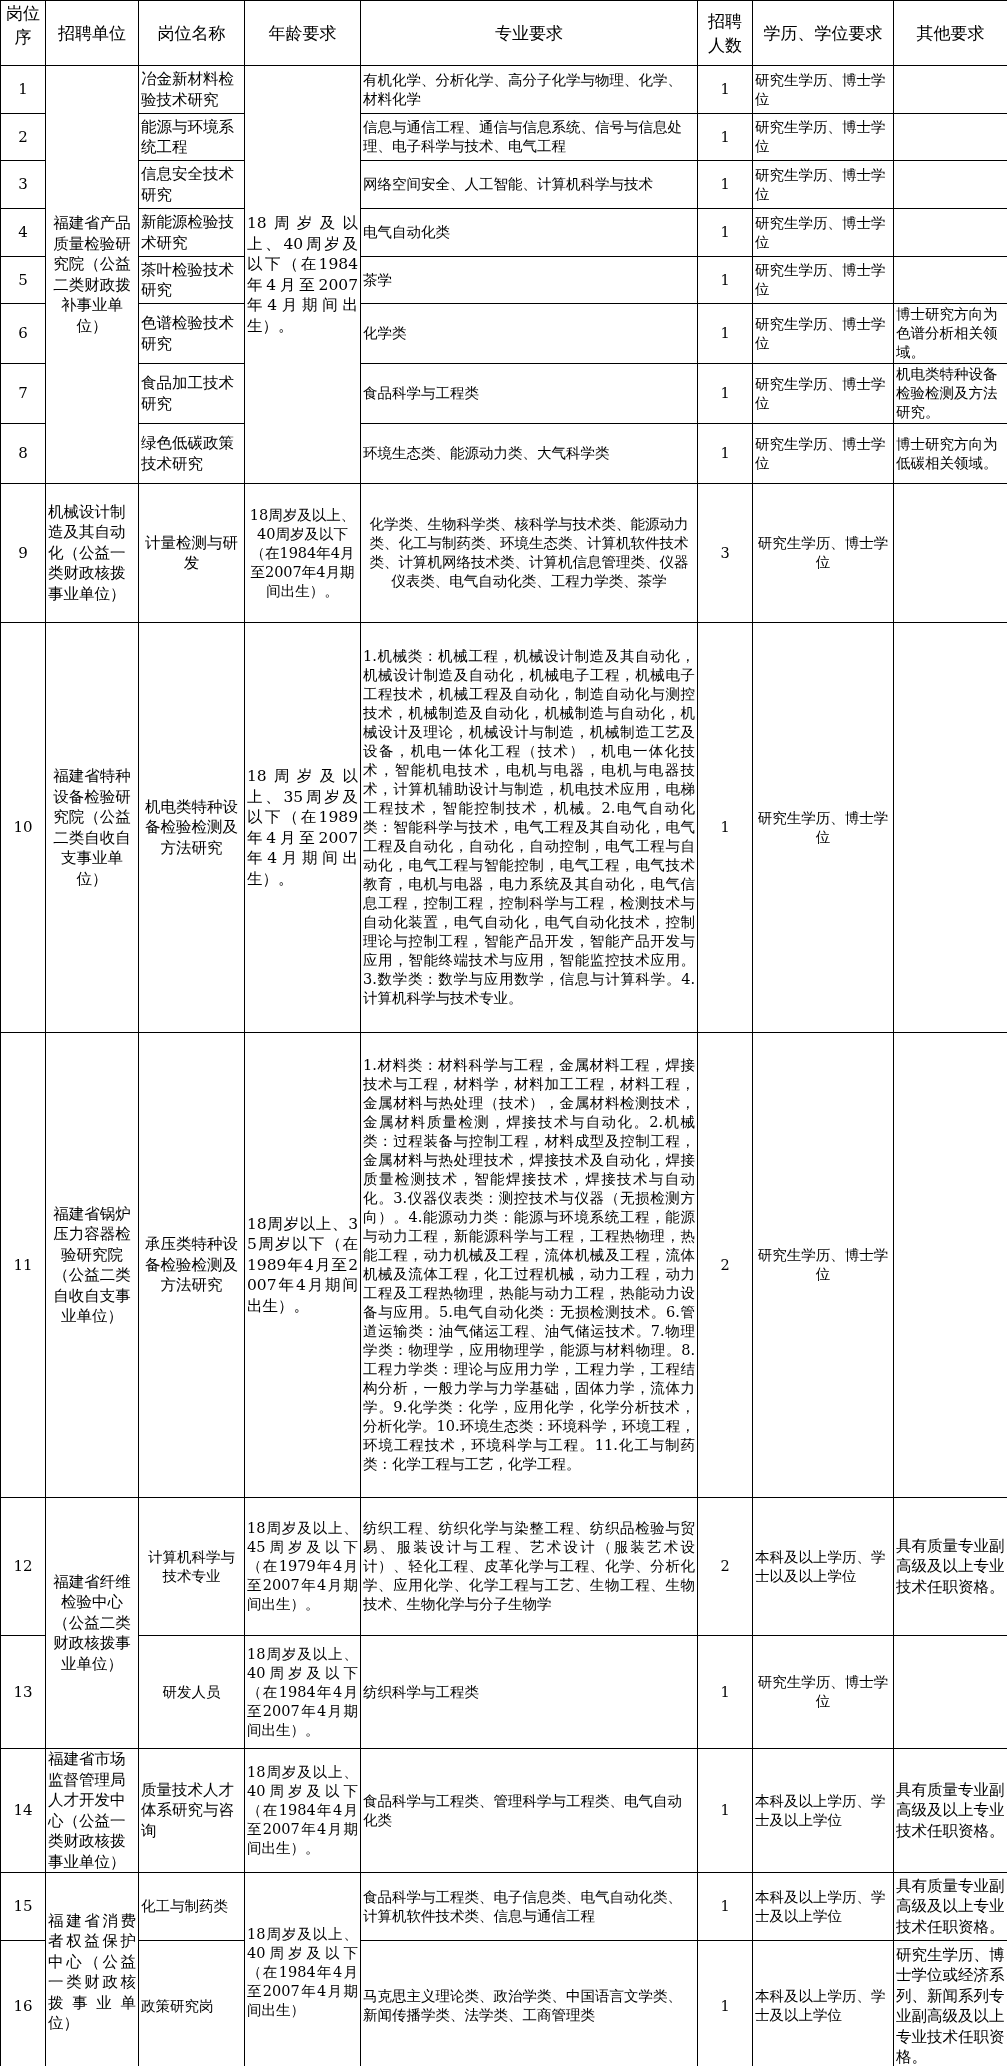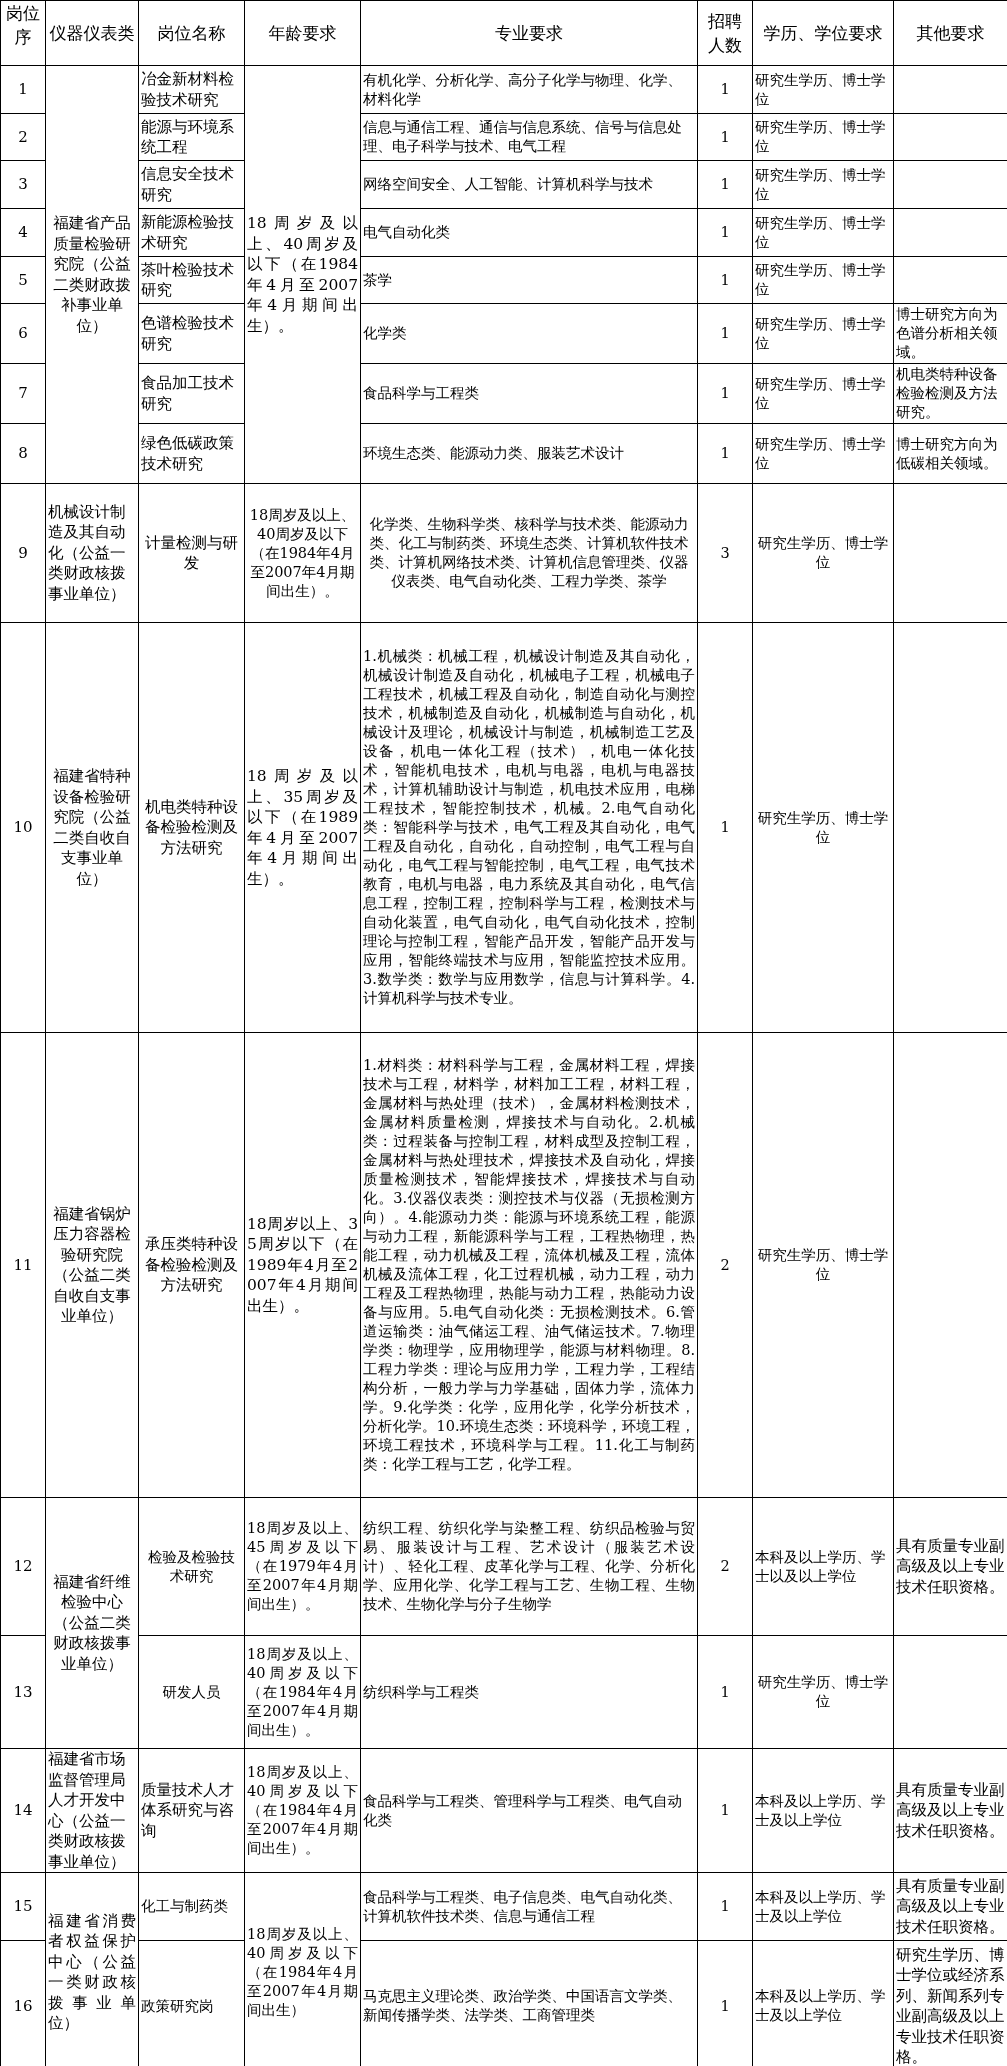--- a/index.html
+++ b/index.html
@@ -44,21 +44,21 @@
     <col style="width:106px">
     <col style="width:116px">
     <col style="width:337px">
     <col style="width:55px">
     <col style="width:141px">
     <col style="width:114px">
   </colgroup>
   <thead>
     <tr style="height:65px">
       <th class="hdr-seq">岗位序</th>
-      <th>仪器仪表类</th>
+      <th>招聘单位</th>
       <th>岗位名称</th>
       <th>年龄要求</th>
       <th>专业要求</th>
       <th>招聘人数</th>
       <th>学历、学位要求</th>
       <th>其他要求</th>
     </tr>
   </thead>
   <tbody>
 
@@ -123,21 +123,21 @@
       <td class="l big">食品加工技术研究</td>
       <td class="l">食品科学与工程类</td>
       <td class="c">1</td>
       <td class="l">研究生学历、博士学位</td>
       <td class="l">机电类特种设备检验检测及方法研究。</td>
     </tr>
 
     <tr style="height:60px">
       <td class="seq">8</td>
       <td class="l big">绿色低碳政策技术研究</td>
-      <td class="l">环境生态类、能源动力类、服装艺术设计</td>
+      <td class="l">环境生态类、能源动力类、大气科学类</td>
       <td class="c">1</td>
       <td class="l">研究生学历、博士学位</td>
       <td class="l">博士研究方向为低碳相关领域。</td>
     </tr>
 
     <tr style="height:139px">
       <td class="seq">9</td>
       <td class="l big">机械设计制造及其自动化（公益一类财政核拨事业单位）</td>
       <td class="c big">计量检测与研发</td>
       <td class="c">18周岁及以上、40周岁及以下（在1984年4月至2007年4月期间出生）。</td>
@@ -165,21 +165,21 @@
       <td class="j big">18周岁以上、35周岁以下（在1989年4月至2007年4月期间出生）。</td>
       <td class="j">1.材料类：材料科学与工程，金属材料工程，焊接技术与工程，材料学，材料加工工程，材料工程，金属材料与热处理（技术），金属材料检测技术，金属材料质量检测，焊接技术与自动化。2.机械类：过程装备与控制工程，材料成型及控制工程，金属材料与热处理技术，焊接技术及自动化，焊接质量检测技术，智能焊接技术，焊接技术与自动化。3.仪器仪表类：测控技术与仪器（无损检测方向）。4.能源动力类：能源与环境系统工程，能源与动力工程，新能源科学与工程，工程热物理，热能工程，动力机械及工程，流体机械及工程，流体机械及流体工程，化工过程机械，动力工程，动力工程及工程热物理，热能与动力工程，热能动力设备与应用。5.电气自动化类：无损检测技术。6.管道运输类：油气储运工程、油气储运技术。7.物理学类：物理学，应用物理学，能源与材料物理。8.工程力学类：理论与应用力学，工程力学，工程结构分析，一般力学与力学基础，固体力学，流体力学。9.化学类：化学，应用化学，化学分析技术，分析化学。10.环境生态类：环境科学，环境工程，环境工程技术，环境科学与工程。11.化工与制药类：化学工程与工艺，化学工程。</td>
       <td class="c">2</td>
       <td class="c">研究生学历、博士学位</td>
       <td class="l"></td>
     </tr>
 
     <tr style="height:138px">
       <td class="seq">12</td>
       <td class="c big" rowspan="2">福建省纤维检验中心（公益二类财政核拨事业单位）</td>
-      <td class="c">检验及检验技术研究</td>
+      <td class="c">计算机科学与技术专业</td>
       <td class="j">18周岁及以上、45周岁及以下（在1979年4月至2007年4月期间出生）。</td>
       <td class="j">纺织工程、纺织化学与染整工程、纺织品检验与贸易、服装设计与工程、艺术设计（服装艺术设计）、轻化工程、皮革化学与工程、化学、分析化学、应用化学、化学工程与工艺、生物工程、生物技术、生物化学与分子生物学</td>
       <td class="c">2</td>
       <td class="l">本科及以上学历、学士以及以上学位</td>
       <td class="l big">具有质量专业副高级及以上专业技术任职资格。</td>
     </tr>
 
     <tr style="height:113px">
       <td class="seq">13</td>
       <td class="c">研发人员</td>

